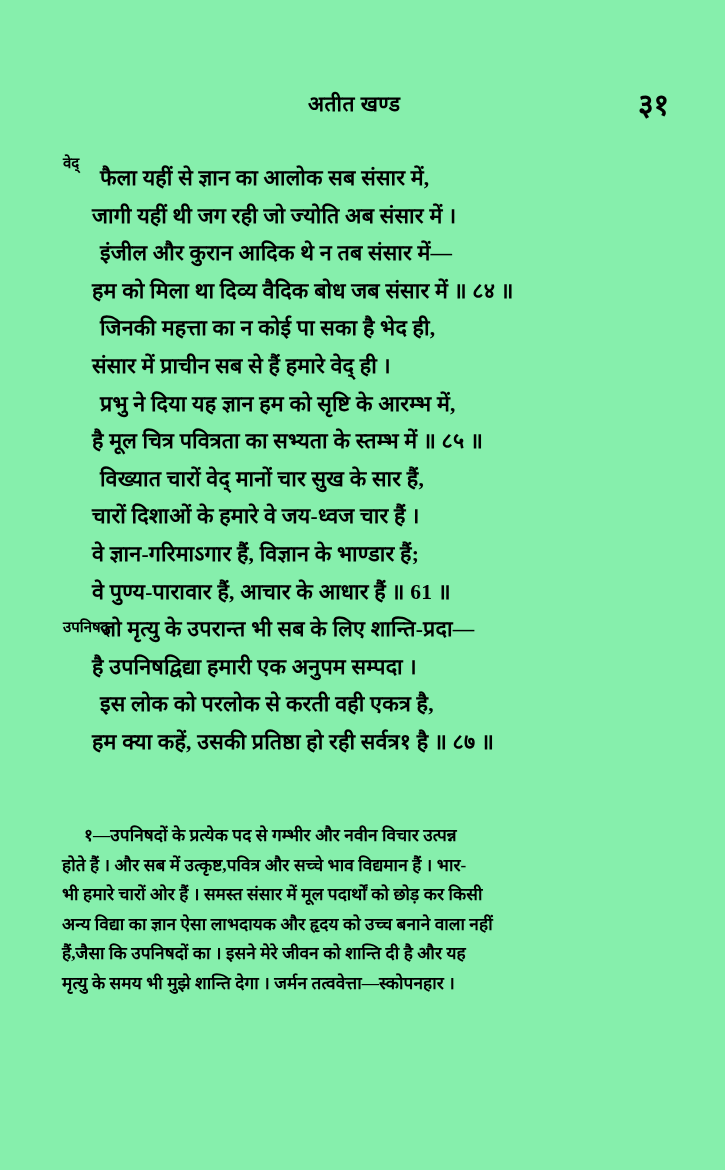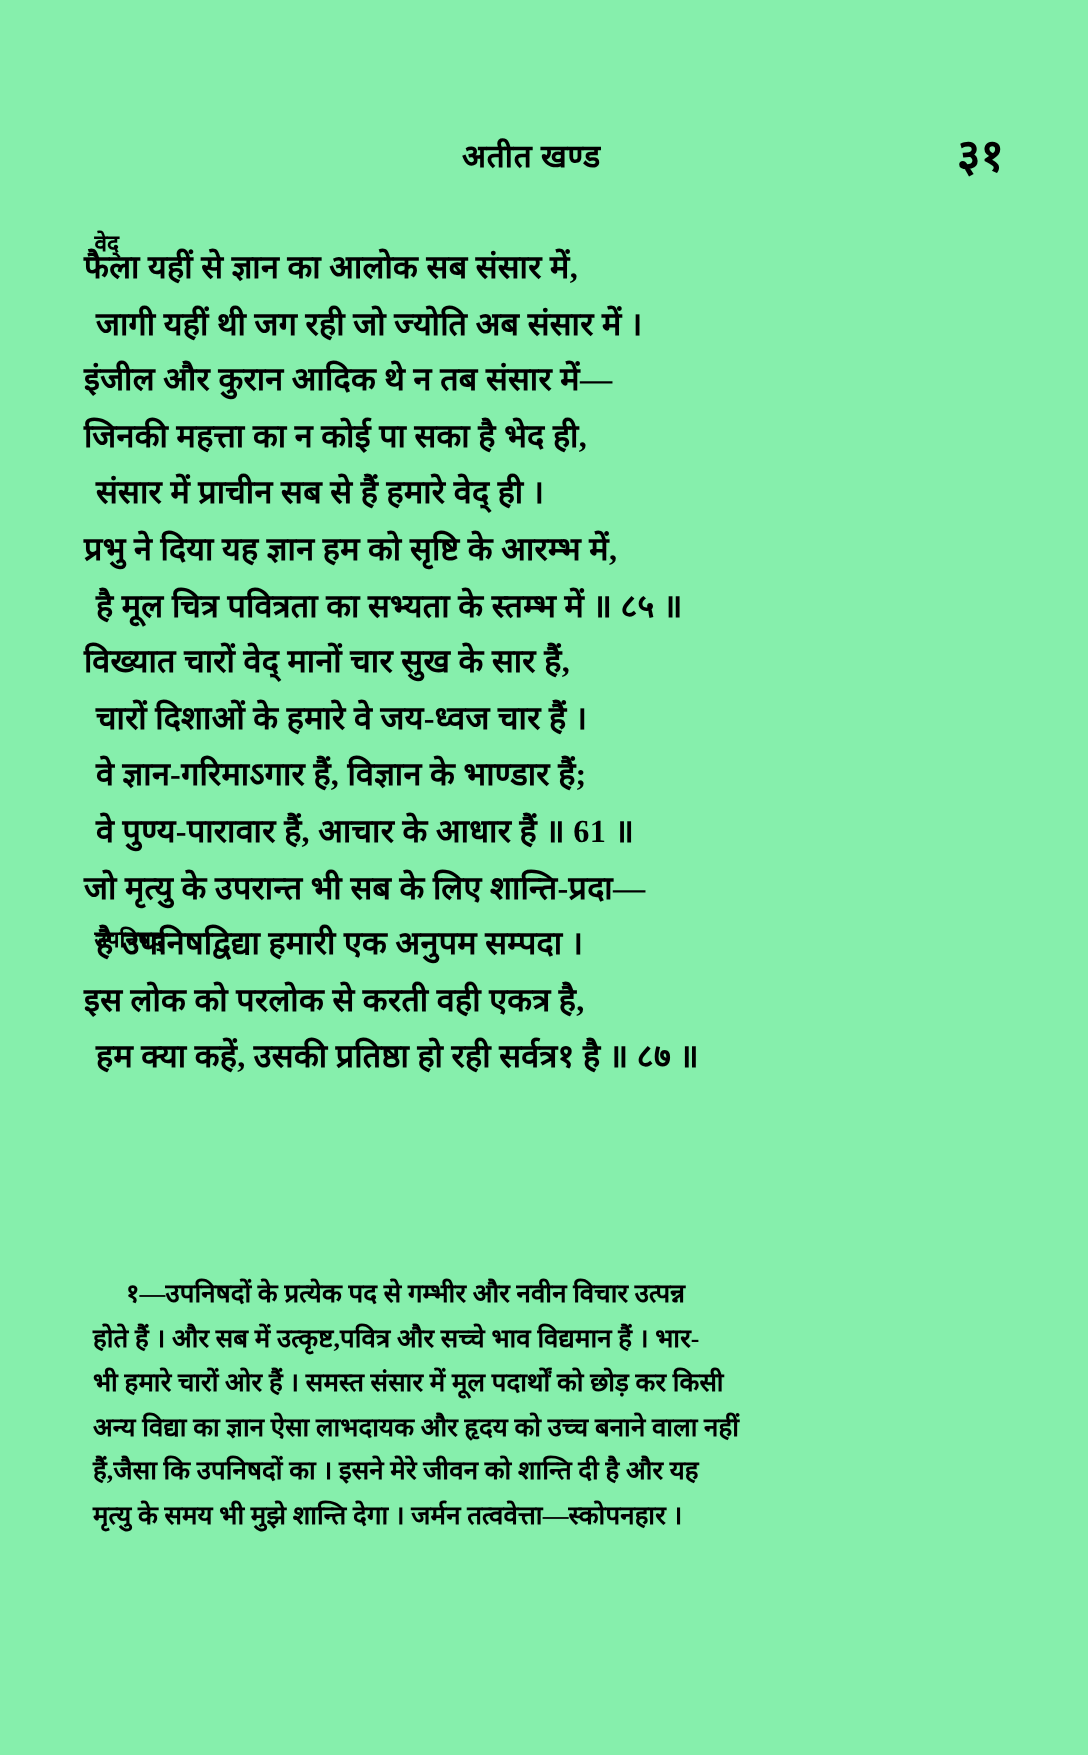--- a/index.html
+++ b/index.html
@@ -72,31 +72,31 @@
     width: 725px;
   }
   .v-line {
     font-size: 21.5px;
     font-weight: 700;
     line-height: 37.6px;
     height: 37.6px;
     white-space: nowrap;
     letter-spacing: 0.2px;
   }
-  .v-line.indent-a { padding-left: 56px; }   
-  .v-line.indent-b { padding-left: 64px; }    
+  .v-line.indent-a { padding-left: 100px; }   
+  .v-line.indent-b { padding-left: 92px; }    
 
   
   .stanza { }
 
   
   .footnote {
     position: absolute;
     left: 62px;
-    top: 848px;
+    top: 821px;
     width: 610px;
   }
   .fn-line {
     font-size: 17.2px;
     font-weight: 700;
     line-height: 29.5px;
     height: 29.5px;
     white-space: nowrap;
     letter-spacing: 0.1px;
   }
@@ -115,20 +115,21 @@
   <div class="margin-label ml-ved">वेद्</div>
 
   <div class="margin-label ml-upanishad">उपनिषद्</div>
 
   <div class="verse-block">
 
     <div class="stanza">
       <div class="v-line indent-a">फैला यहीं से ज्ञान का आलोक सब संसार में,</div>
       <div class="v-line indent-b">जागी यहीं थी जग रही जो ज्योति अब संसार में ।</div>
       <div class="v-line indent-a">इंजील और कुरान आदिक थे न तब संसार में—</div>
+      <div class="v-line indent-b">हम को मिला था दिव्य वैदिक बोध जब संसार में ॥ ८४ ॥</div>
     </div>
 
     <div class="stanza">
       <div class="v-line indent-a">जिनकी महत्ता का न कोई पा सका है भेद ही,</div>
       <div class="v-line indent-b">संसार में प्राचीन सब से हैं हमारे वेद् ही ।</div>
       <div class="v-line indent-a">प्रभु ने दिया यह ज्ञान हम को सृष्टि के आरम्भ में,</div>
       <div class="v-line indent-b">है मूल चित्र पवित्रता का सभ्यता के स्तम्भ में ॥ ८५ ॥</div>
     </div>
 
     <div class="stanza">

